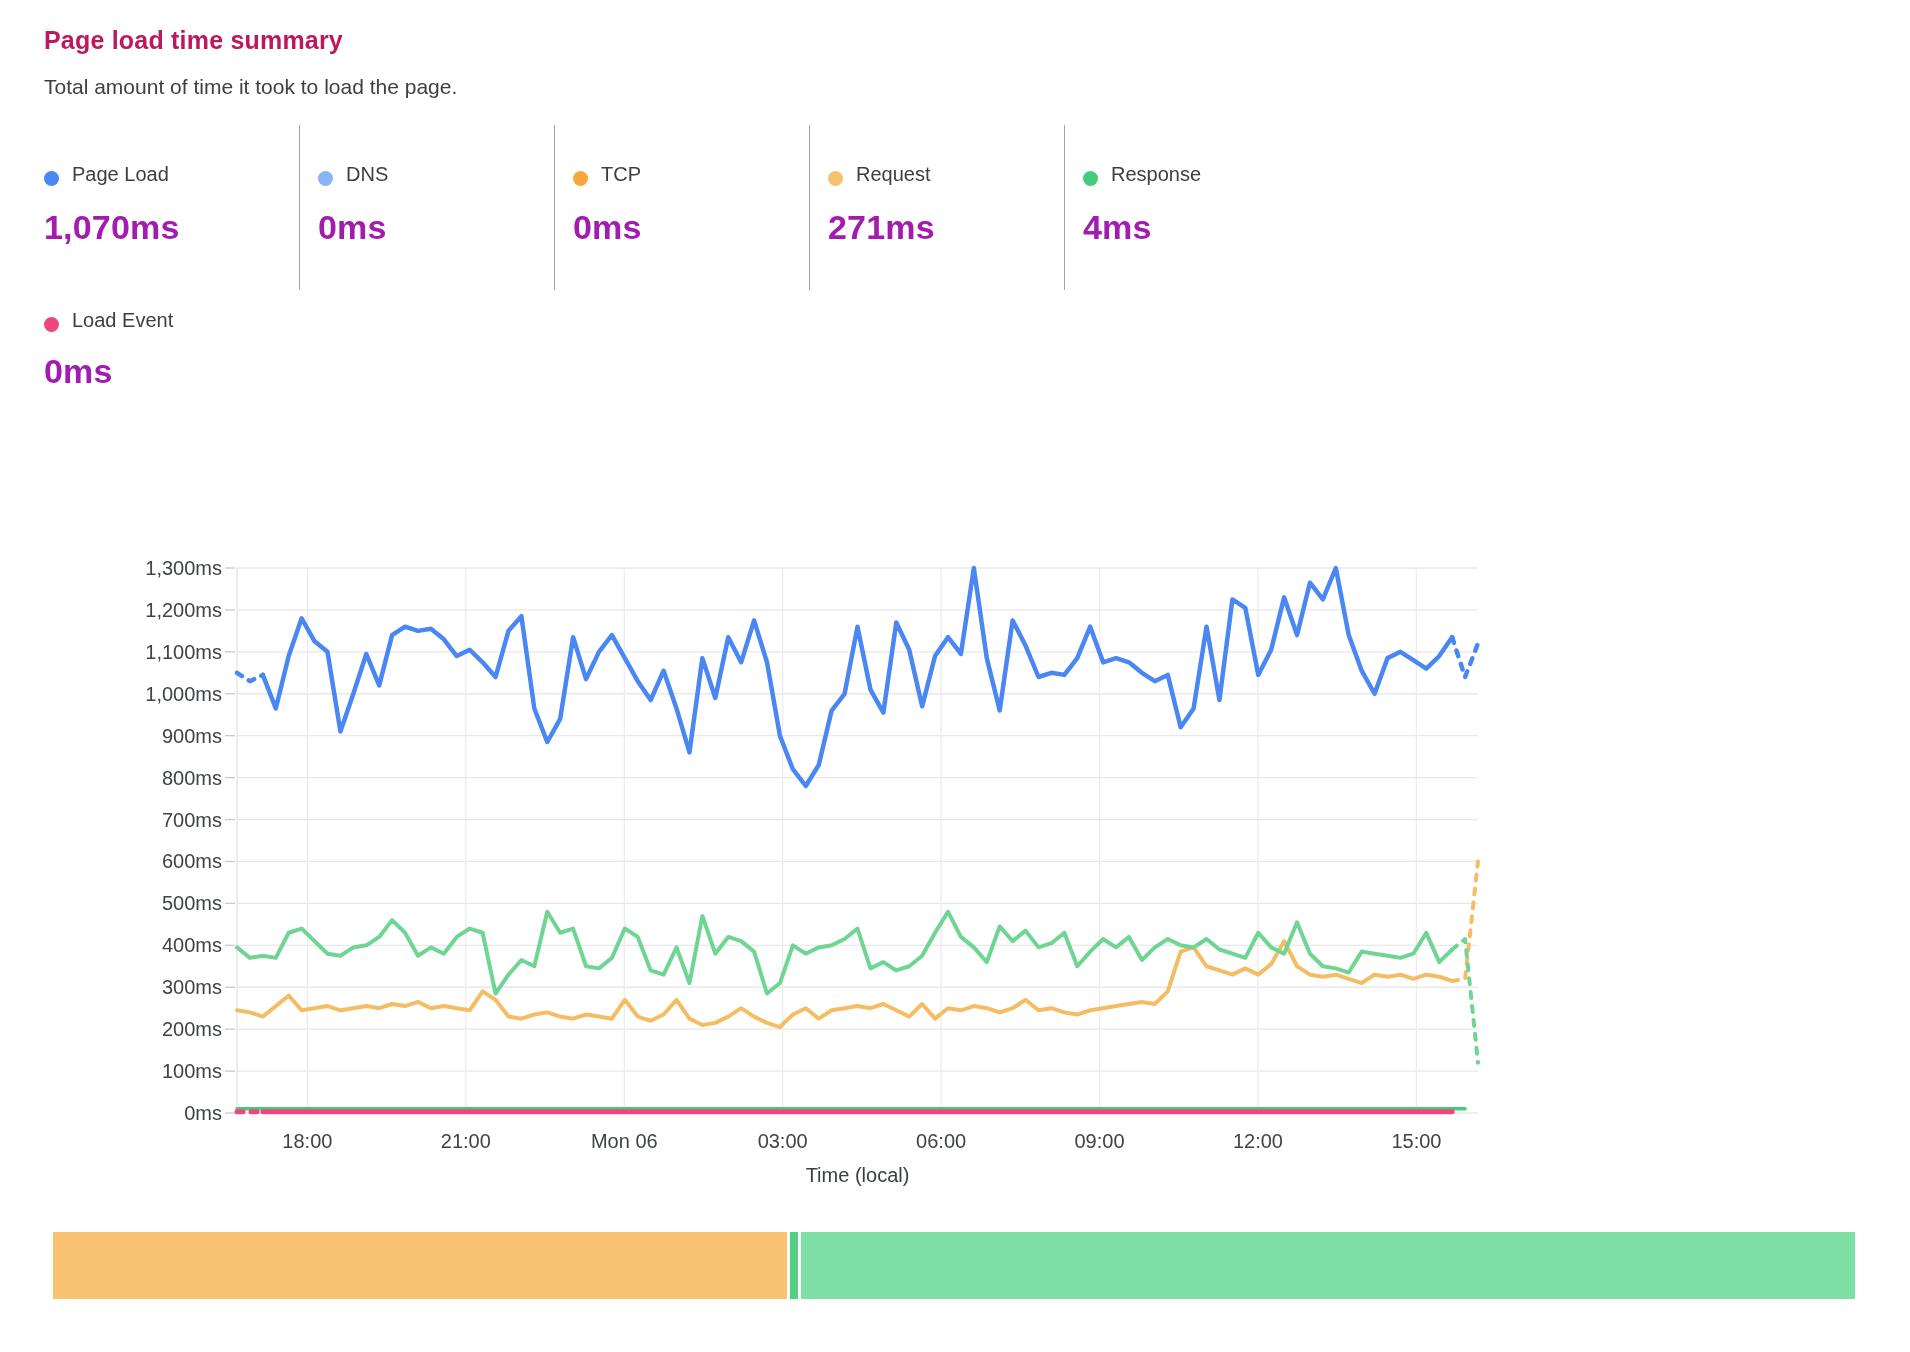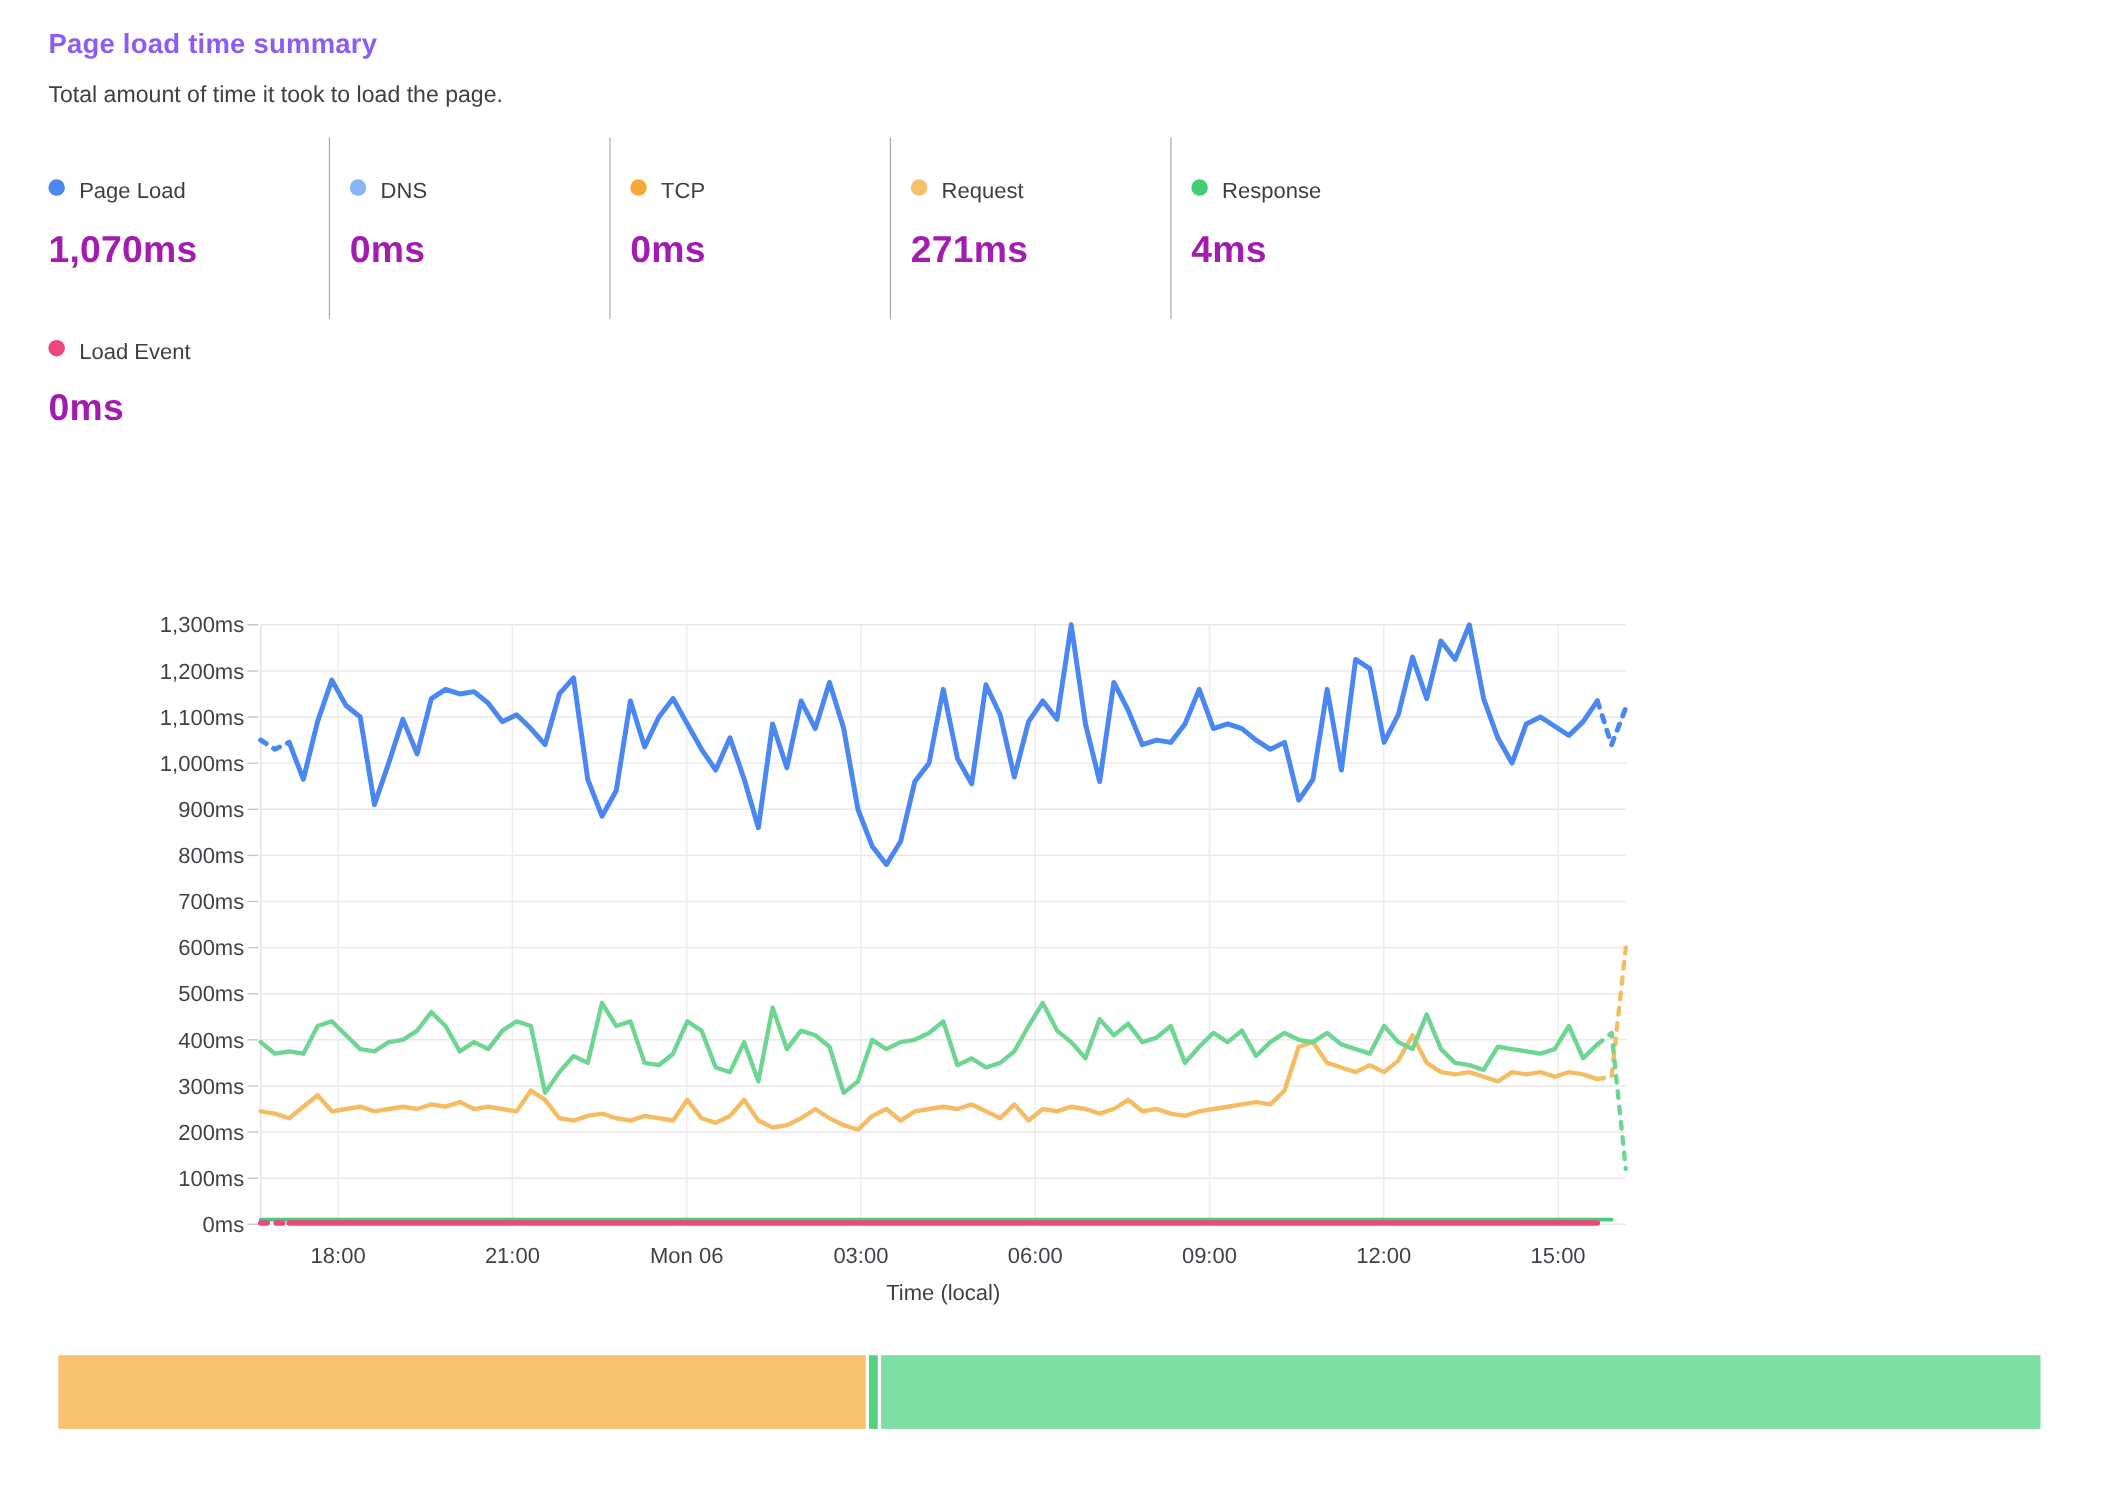--- a/index.html
+++ b/index.html
@@ -1,24 +1,24 @@
 <!DOCTYPE html>
 <html><head>
 <meta charset="utf-8">
 <style>
   html,body{margin:0;padding:0;background:#fff;}
   .page{position:relative;width:1910px;height:1352px;background:#ffffff;
         font-family:"Liberation Sans",sans-serif;color:#202124;overflow:hidden;}
   .hdr{position:absolute;left:44px;top:26px;}
-  .hdr h1{margin:0;font-size:25px;font-weight:700;color:#8b5cf6;letter-spacing:.2px;}
+  .hdr h1{margin:0;font-size:25px;font-weight:700;color:#be185d;letter-spacing:.2px;}
   .hdr p{margin:20px 0 0 0;font-size:21px;color:#404040;}
   .stats{position:absolute;left:44px;top:125px;display:flex;}
   .stat{width:255px;height:165px;box-sizing:border-box;}
   .stat + .stat{border-left:1px solid #a3a3a3;padding-left:18px;}
-  .legend{display:flex;align-items:flex-start;margin-top:38px;}
+  .legend{display:flex;align-items:flex-end;margin-top:38px;}
   .dot{width:15px;height:15px;border-radius:50%;margin-right:13px;flex:0 0 auto;}
   .lbl{font-size:20px;color:#3c4043;}
   .val{font-size:34px;font-weight:700;color:#a21caf;margin-top:22px;letter-spacing:.2px;}
   .stats2{position:absolute;left:44px;top:309px;}
   .stats2 .legend{margin-top:0;}
   .stats2 .val{margin-top:20px;}
   svg.chart{position:absolute;left:0;top:548px;}
   .footbar{position:absolute;left:53px;top:1232px;width:1804px;height:67px;display:flex;}
   .footbar .seg{height:100%;}
   .footbar .seg + .seg{margin-left:3px;}

